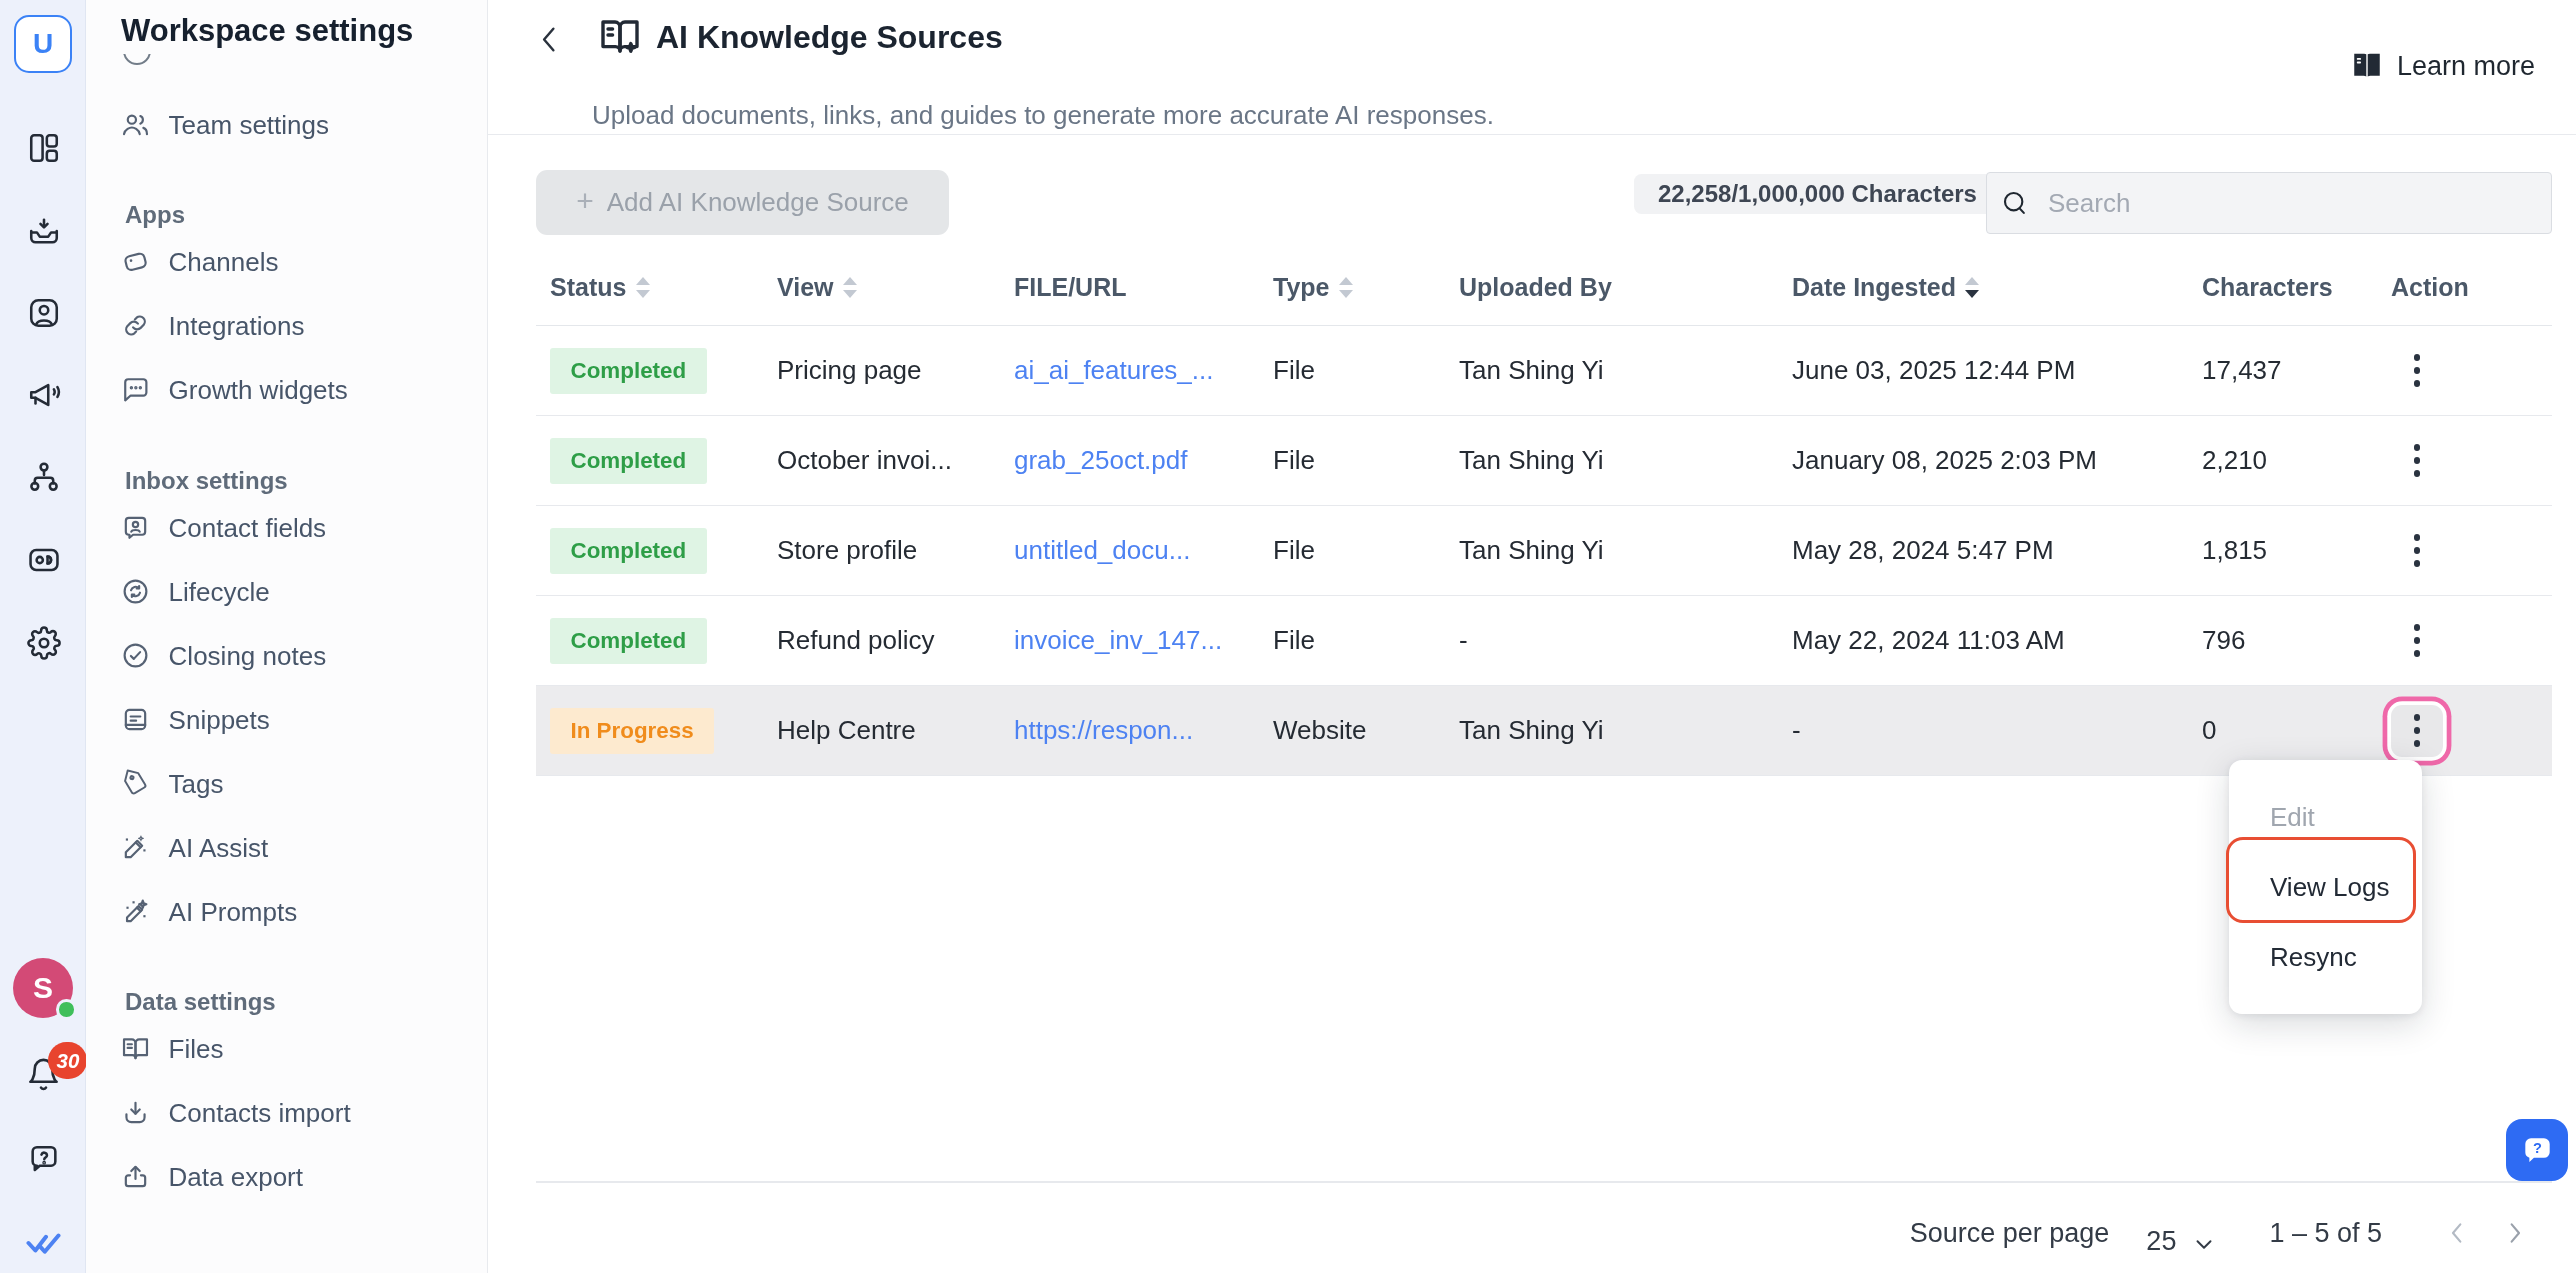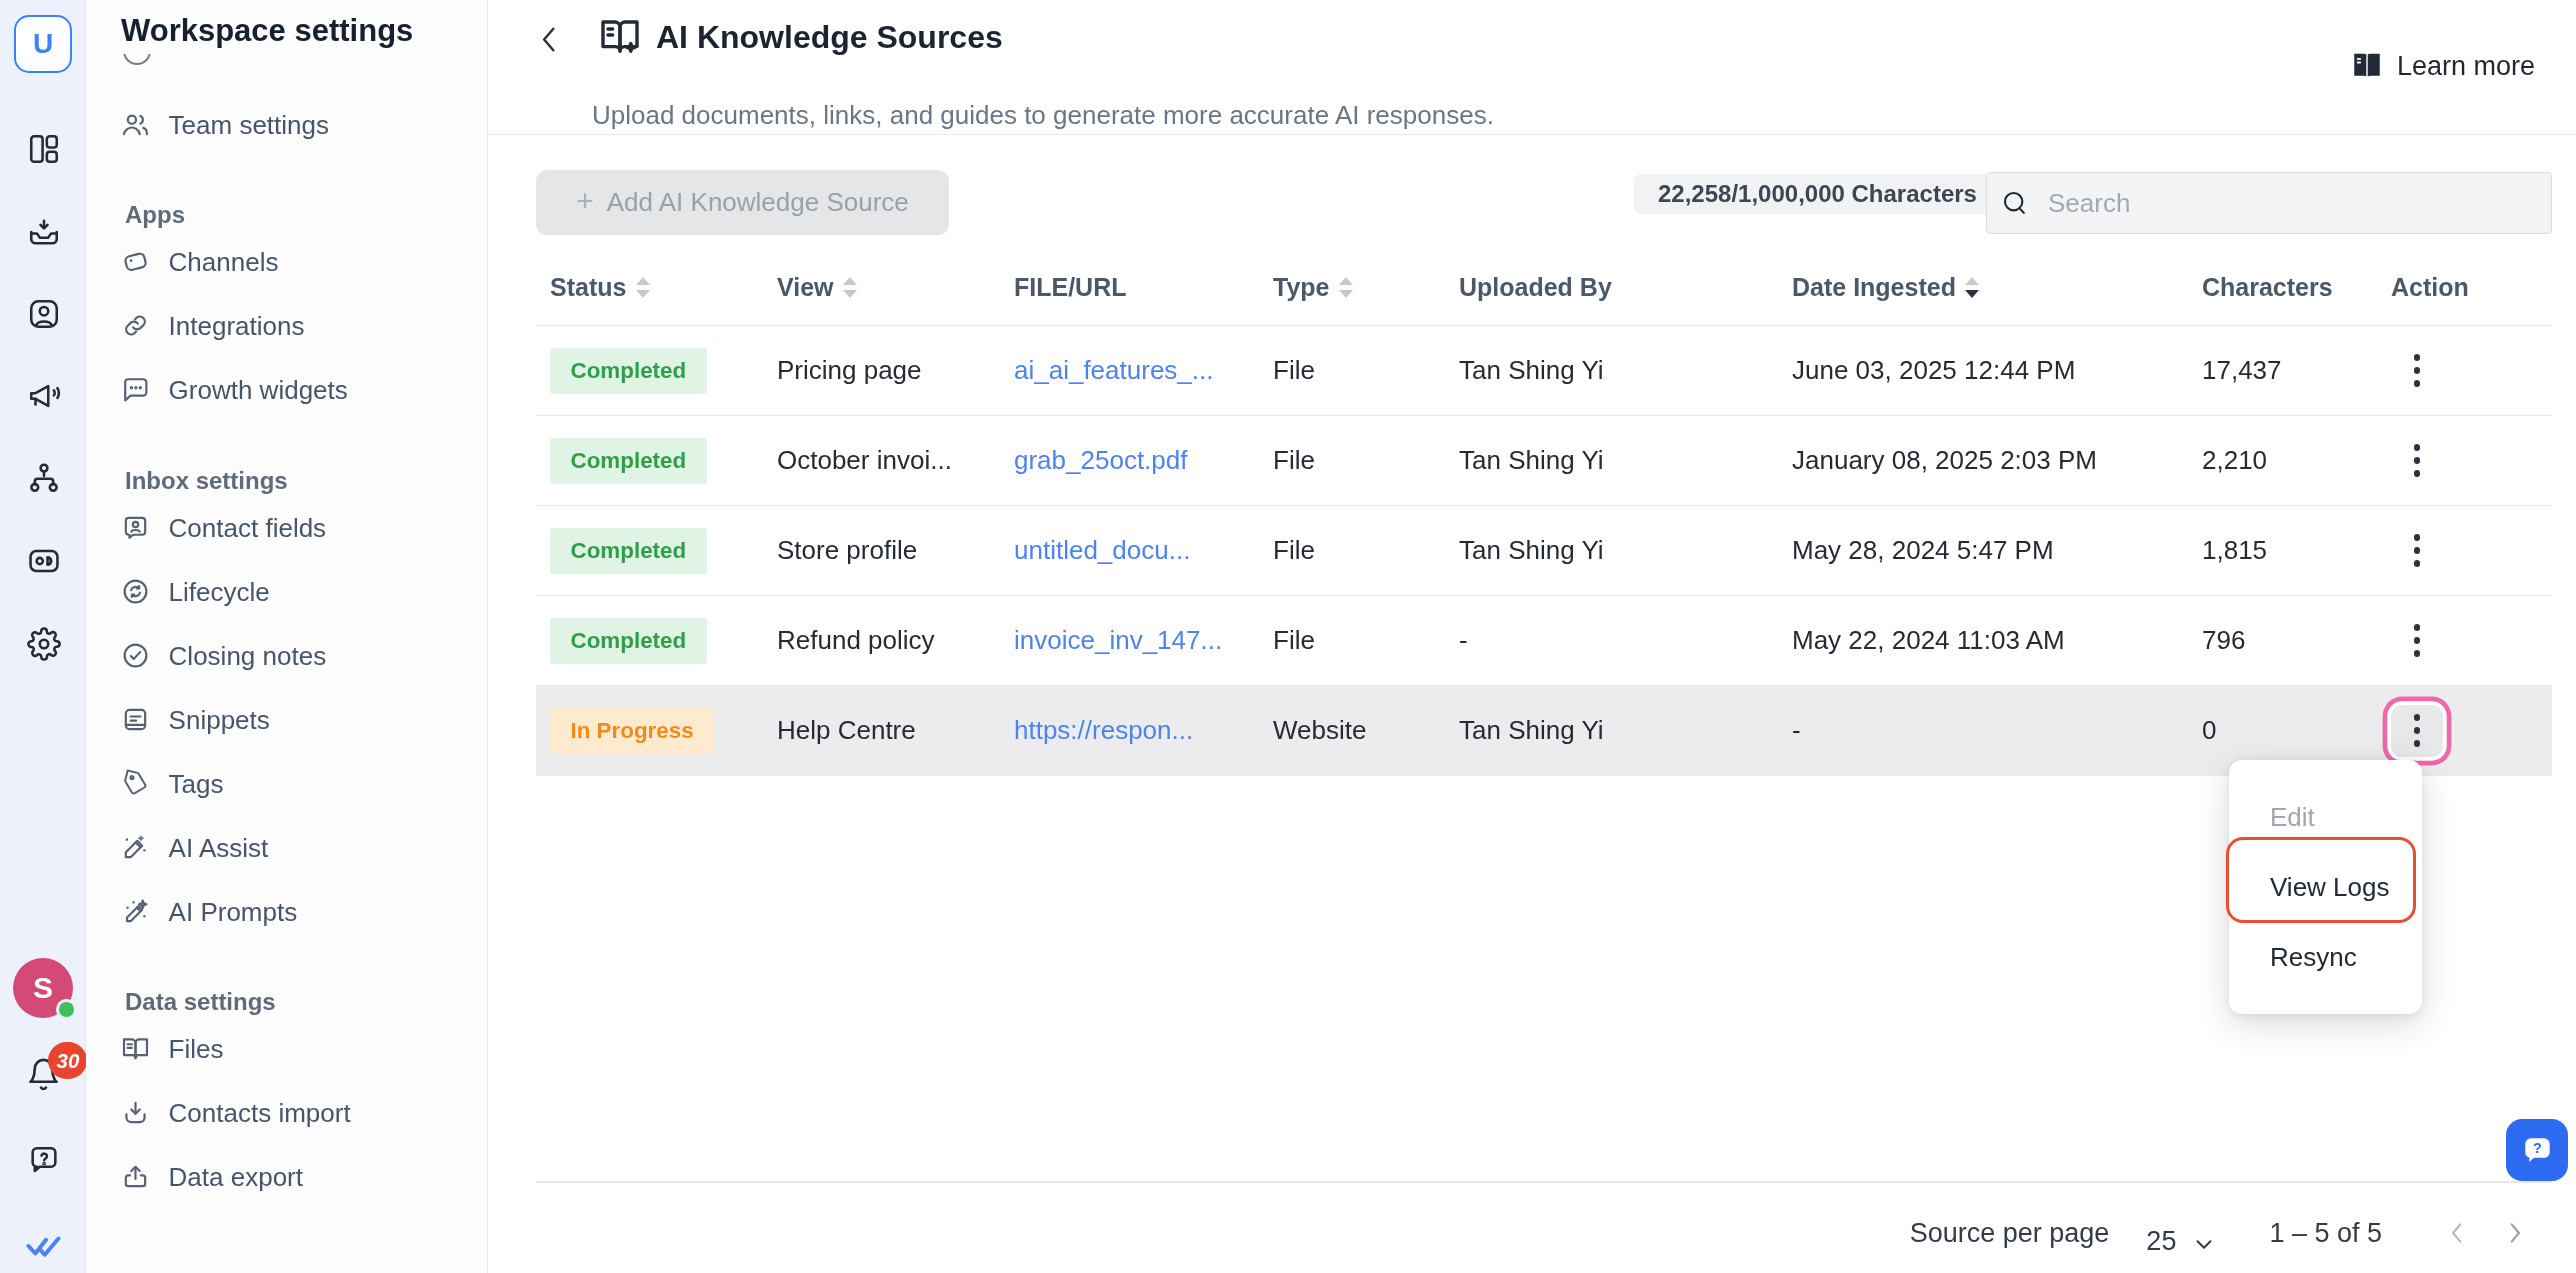--- a/index.html
+++ b/index.html
@@ -16,21 +16,21 @@
     background:#edf1fb; border-right:0.9px solid #e0e6f2;
   }
   .rail-logo {
     position:absolute; left:14px; top:15px; width:58px; height:58px;
     background:#ffffff; border:2.8px solid #3b82f6; border-radius:15px;
     color:#3b82f6; font-size:28px; font-weight:600;
     display:flex; align-items:center; justify-content:center;
   }
   .rail-ic {
     position:absolute; left:26px; width:35px; height:35px; color:#242b36;
-    display:flex; align-items:flex-end; justify-content:center; cursor:pointer;font-style:italic;
+    display:flex; align-items:flex-start; justify-content:center; cursor:pointer;font-style:italic;
   }
   .rail-avatar {
     position:absolute; left:13px; top:958px; width:60px; height:60px; border-radius:50%;
     background:#d34a76; color:#fff; font-size:30px; font-weight:600;
     display:flex; align-items:center; justify-content:center; cursor:pointer;
   }
   .rail-avatar .presence {
     position:absolute; right:-3.7px; bottom:-1.9px; width:20.5px; height:20.5px; border-radius:50%;
     background:#3fbf5a; border:3.7px solid #edf1fb;
   }

